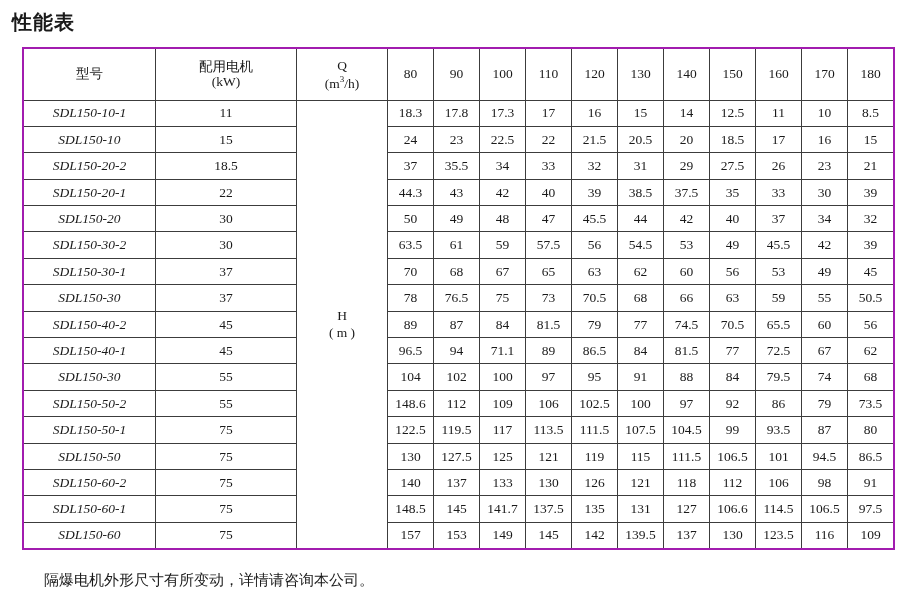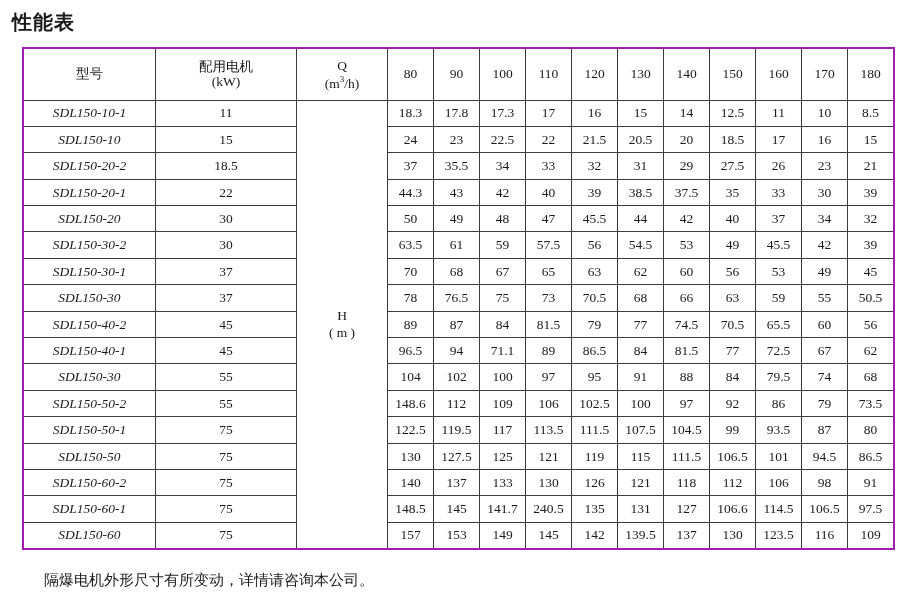--- a/index.html
+++ b/index.html
@@ -286,21 +286,21 @@
           <td>106</td>
           <td>98</td>
           <td>91</td>
         </tr>
         <tr>
           <td class="model-cell">SDL150-60-1</td>
           <td>75</td>
           <td>148.5</td>
           <td>145</td>
           <td>141.7</td>
-          <td>240.5</td>
+          <td>137.5</td>
           <td>135</td>
           <td>131</td>
           <td>127</td>
           <td>106.6</td>
           <td>114.5</td>
           <td>106.5</td>
           <td>97.5</td>
         </tr>
         <tr>
           <td class="model-cell">SDL150-60</td>

